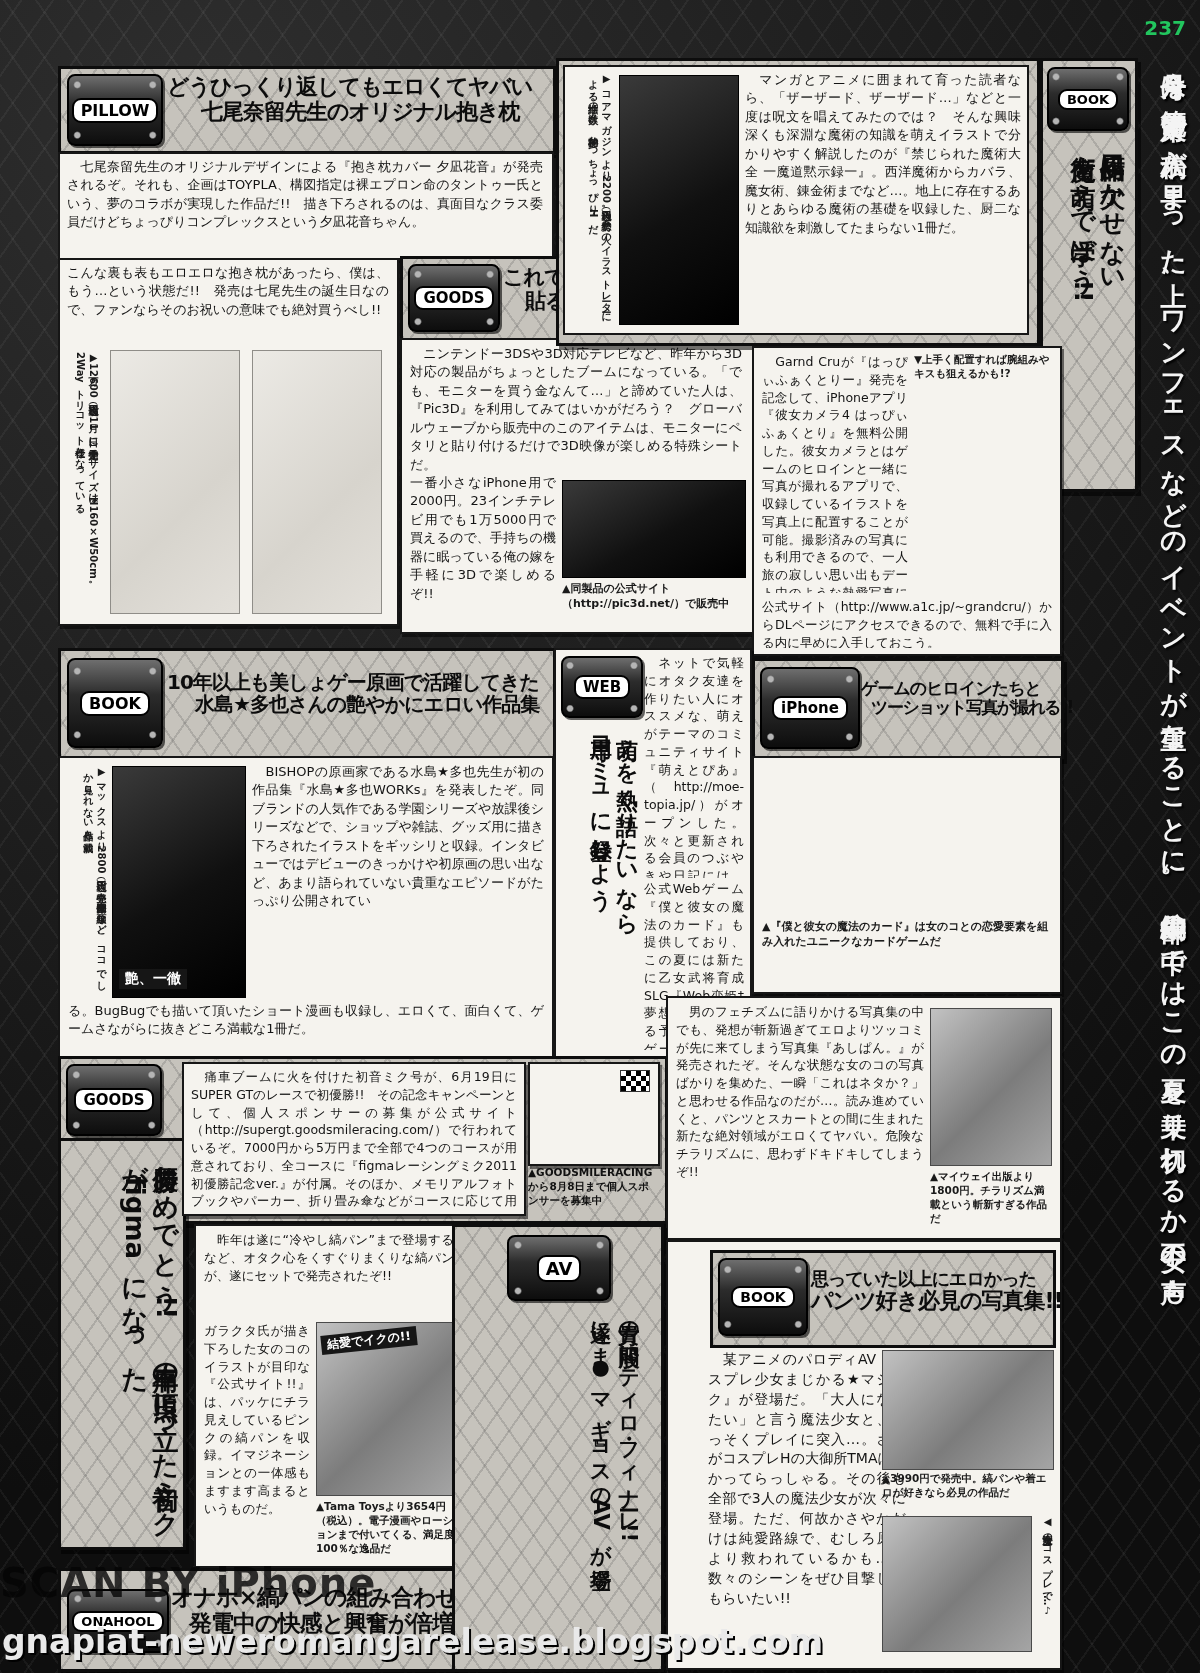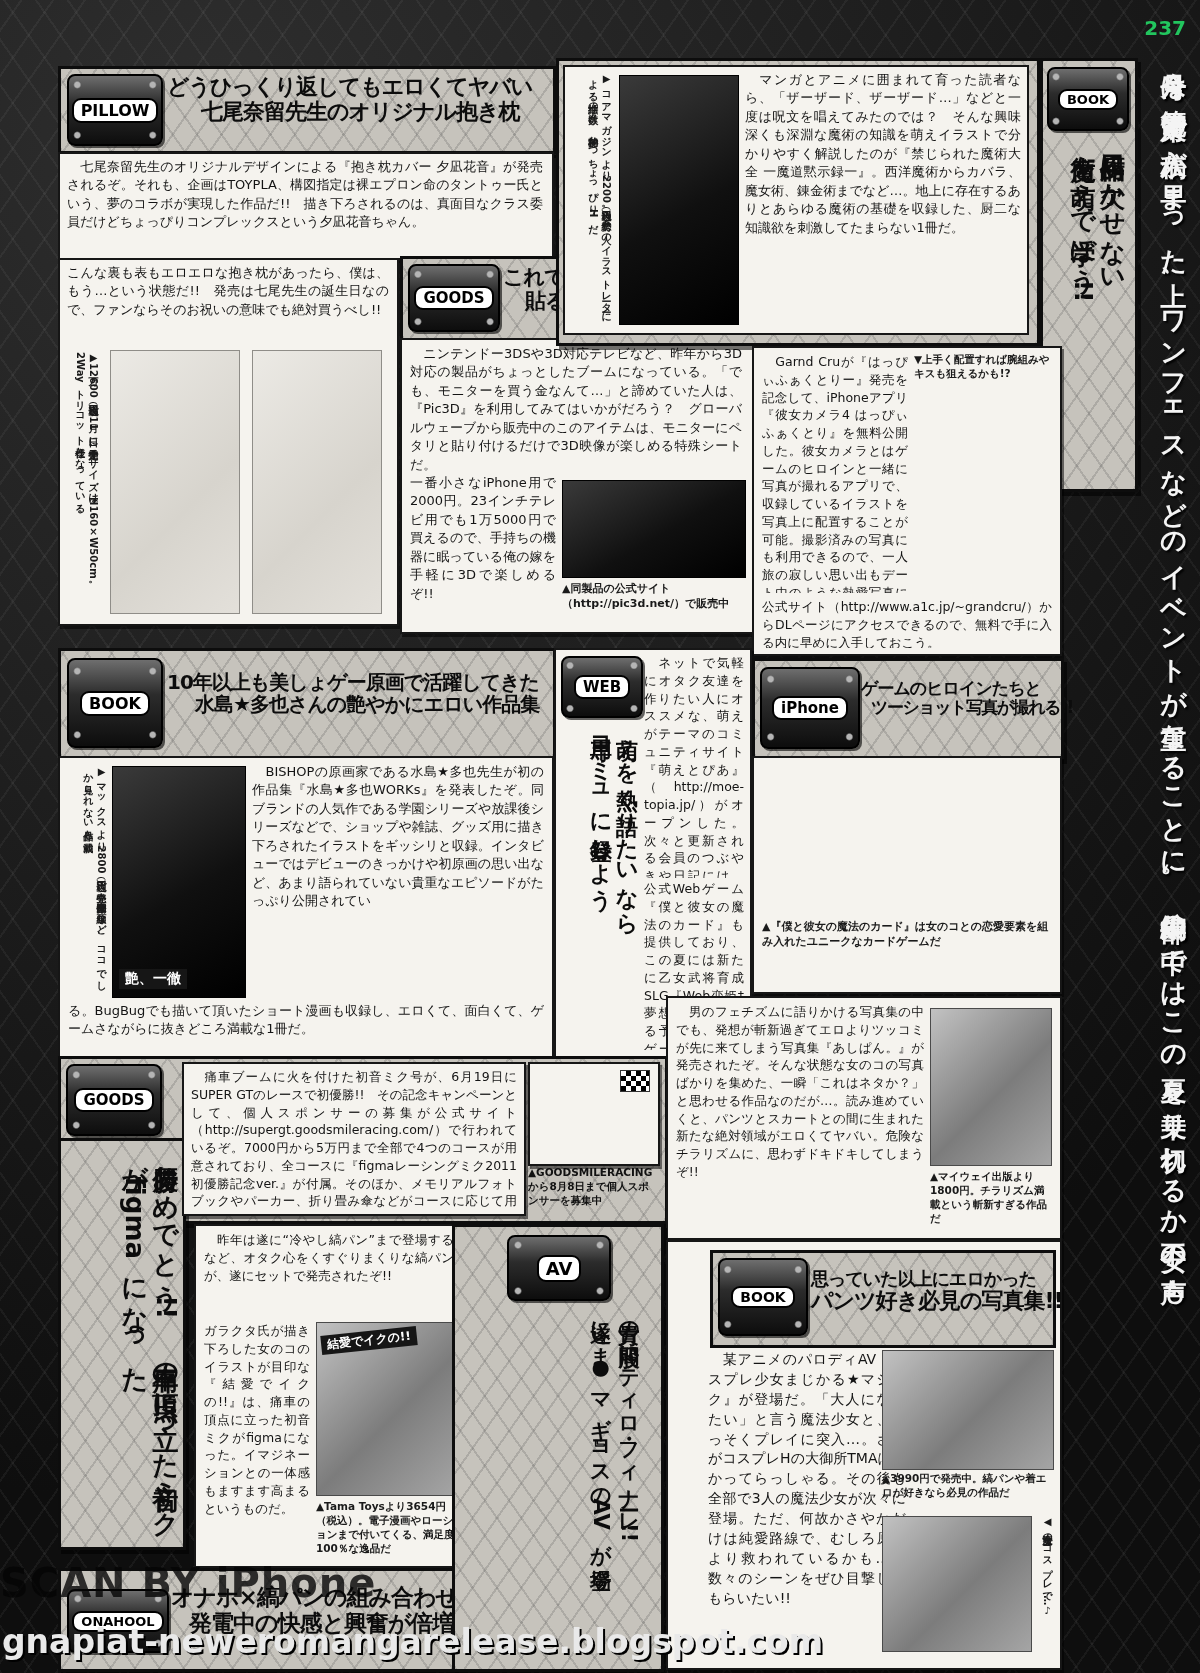--- a/index.html
+++ b/index.html
@@ -181,21 +181,21 @@
 <div class="abs cap" style="left:528px;top:1166px;width:130px;height:50px;font-size:10.5px;color:#111;">▲GOODSMILERACINGから8月8日まで個人スポンサーを募集中</div>
 
 <div class="wbox" style="left:666px;top:996px;width:392px;height:240px;">
   <div class="abs jp" style="left:8px;top:5px;width:248px;height:226px;font-size:12.5px;">　男のフェチズムに語りかける写真集の中でも、発想が斬新過ぎてエロよりツッコミが先に来てしまう写真集『あしぱん。』が発売されたぞ。そんな状態な女のコの写真ばかりを集めた、一瞬「これはネタか？」と思わせる作品なのだが…。読み進めていくと、パンツとスカートとの間に生まれた新たな絶対領域がエロくてヤバい。危険なチラリズムに、思わずドキドキしてしまうぞ!!</div>
   <div class="photo" style="left:262px;top:10px;width:120px;height:156px;"></div>
   <div class="abs cap" style="left:262px;top:172px;width:124px;height:62px;font-size:10.5px;">▲マイウェイ出版より1800円。チラリズム満載という斬新すぎる作品だ</div>
 </div>
 
 <div class="wbox" style="left:194px;top:1224px;width:266px;height:340px;">
   <div class="abs jp" style="left:8px;top:5px;width:250px;height:88px;font-size:12.5px;">　昨年は遂に“冷やし縞パン”まで登場するなど、オタク心をくすぐりまくりな縞パンが、遂にセットで発売されたぞ!!</div>
-  <div class="abs jp" style="left:8px;top:96px;width:106px;height:238px;font-size:12.5px;">ガラクタ氏が描き下ろした女のコのイラストが目印な『結愛でイクの!!』は、痛車の頂点に立った初音ミクがfigmaになった。イマジネーションとの一体感もますます高まるというものだ。</div>
+  <div class="abs jp" style="left:8px;top:96px;width:106px;height:238px;font-size:12.5px;">ガラクタ氏が描き下ろした女のコのイラストが目印な『公式サイト!!』は、パッケにチラ見えしているピンクの縞パンを収録。イマジネーションとの一体感もますます高まるというものだ。</div>
   <div class="photo" style="left:120px;top:96px;width:138px;height:172px;">
     <div class="chip" style="position:absolute;left:4px;top:8px;font-size:12px;transform:rotate(-6deg);">結愛でイクの!!</div>
   </div>
   <div class="abs cap" style="left:120px;top:274px;width:140px;height:60px;font-size:10.5px;">▲Tama Toysより3654円（税込）。電子漫画やローションまで付いてくる、満足度100％な逸品だ</div>
 </div>
 
 <div class="panel" style="left:58px;top:1568px;width:392px;height:98px;">
   <div class="badge" style="left:6px;top:18px;width:98px;height:60px;">
     <span class="blabel" style="font-size:13px;">ONAHOOL</span>
   </div>

